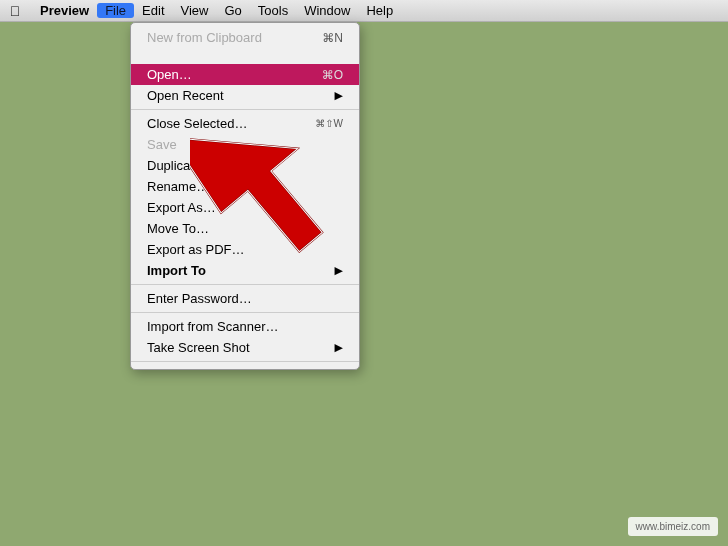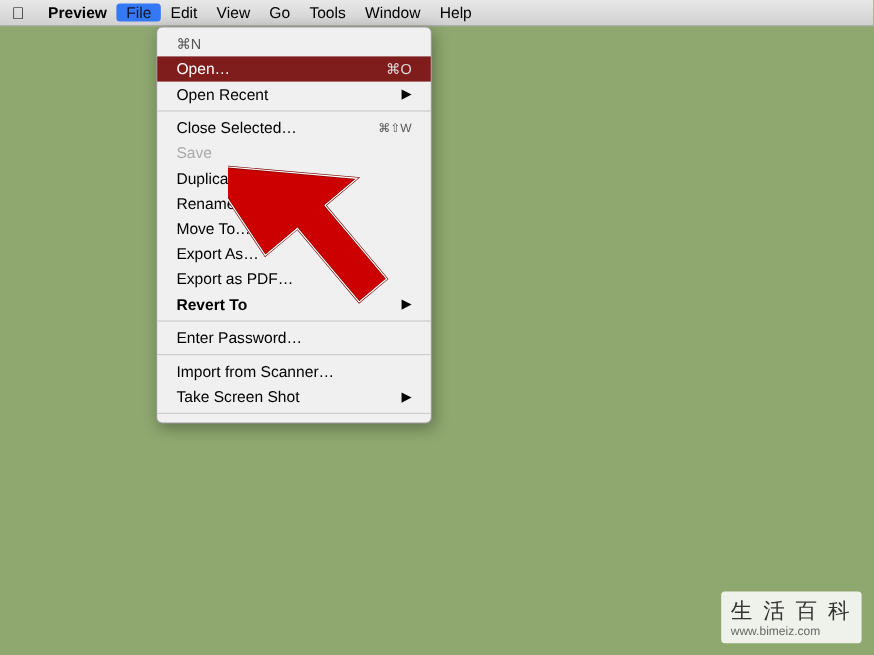--- a/index.html
+++ b/index.html
@@ -66,22 +66,23 @@
       padding: 3px 16px;
       font-size: 13px;
       color: #000;
       display: flex;
       justify-content: space-between;
       align-items: center;
       cursor: pointer;
       white-space: nowrap;
     }
     .menu-item.highlighted {
-      background: #7f1d1d;
+      background: #be185d;
       color: #fff;
+      margin-top: 16px;
     }
     .menu-item.disabled {
       color: #aaa;
       cursor: default;
     }
     .menu-item .shortcut {
       color: #555;
       font-size: 12px;
     }
     .menu-item.highlighted .shortcut {
@@ -139,20 +140,21 @@
   <div class="menubar-item">Edit</div>
   <div class="menubar-item">View</div>
   <div class="menubar-item">Go</div>
   <div class="menubar-item">Tools</div>
   <div class="menubar-item">Window</div>
   <div class="menubar-item">Help</div>
 </div>
 
 <div class="dropdown">
   <div class="menu-item disabled">
+    <span>New from Clipboard</span>
     <span class="shortcut">⌘N</span>
   </div>
   <div class="menu-item highlighted">
     <span>Open…</span>
     <span class="shortcut">⌘O</span>
   </div>
   <div class="menu-item">
     <span>Open Recent</span>
     <span class="arrow">▶</span>
   </div>
@@ -164,30 +166,30 @@
   <div class="menu-item disabled">
     <span>Save</span>
   </div>
   <div class="menu-item">
     <span>Duplicate</span>
   </div>
   <div class="menu-item">
     <span>Rename…</span>
   </div>
   <div class="menu-item">
+    <span>Export As…</span>
+  </div>
+  <div class="menu-item">
     <span>Move To…</span>
   </div>
   <div class="menu-item">
-    <span>Export As…</span>
-  </div>
-  <div class="menu-item">
     <span>Export as PDF…</span>
   </div>
   <div class="menu-item">
-    <span><strong>Revert To</strong></span>
+    <span><strong>Import To</strong></span>
     <span class="arrow">▶</span>
   </div>
   <div class="menu-separator"></div>
   <div class="menu-item">
     <span>Enter Password…</span>
   </div>
   <div class="menu-separator"></div>
   <div class="menu-item">
     <span>Import from Scanner…</span>
   </div>
@@ -201,15 +203,14 @@
 <div class="arrow-cursor">
   <svg viewBox="0 0 200 220" xmlns="http://www.w3.org/2000/svg" width="200" height="220">
 
     <polygon points="20,10 110,100 75,100 75,180 45,180 45,100 10,100" fill="#cc0000" stroke="#800000" stroke-width="2" transform="rotate(-40, 100, 100)"></polygon>
 
     <polygon points="20,10 110,100 75,100 75,180 45,180 45,100 10,100" fill="none" stroke="white" stroke-width="1" transform="rotate(-40, 100, 100)"></polygon>
   </svg>
 </div>
 
 <div class="watermark">
-  <div class="watermark-chinese">生 活 百 科</div>
   <div class="watermark-url">www.bimeiz.com</div>
 </div>
 
 </body></html>

